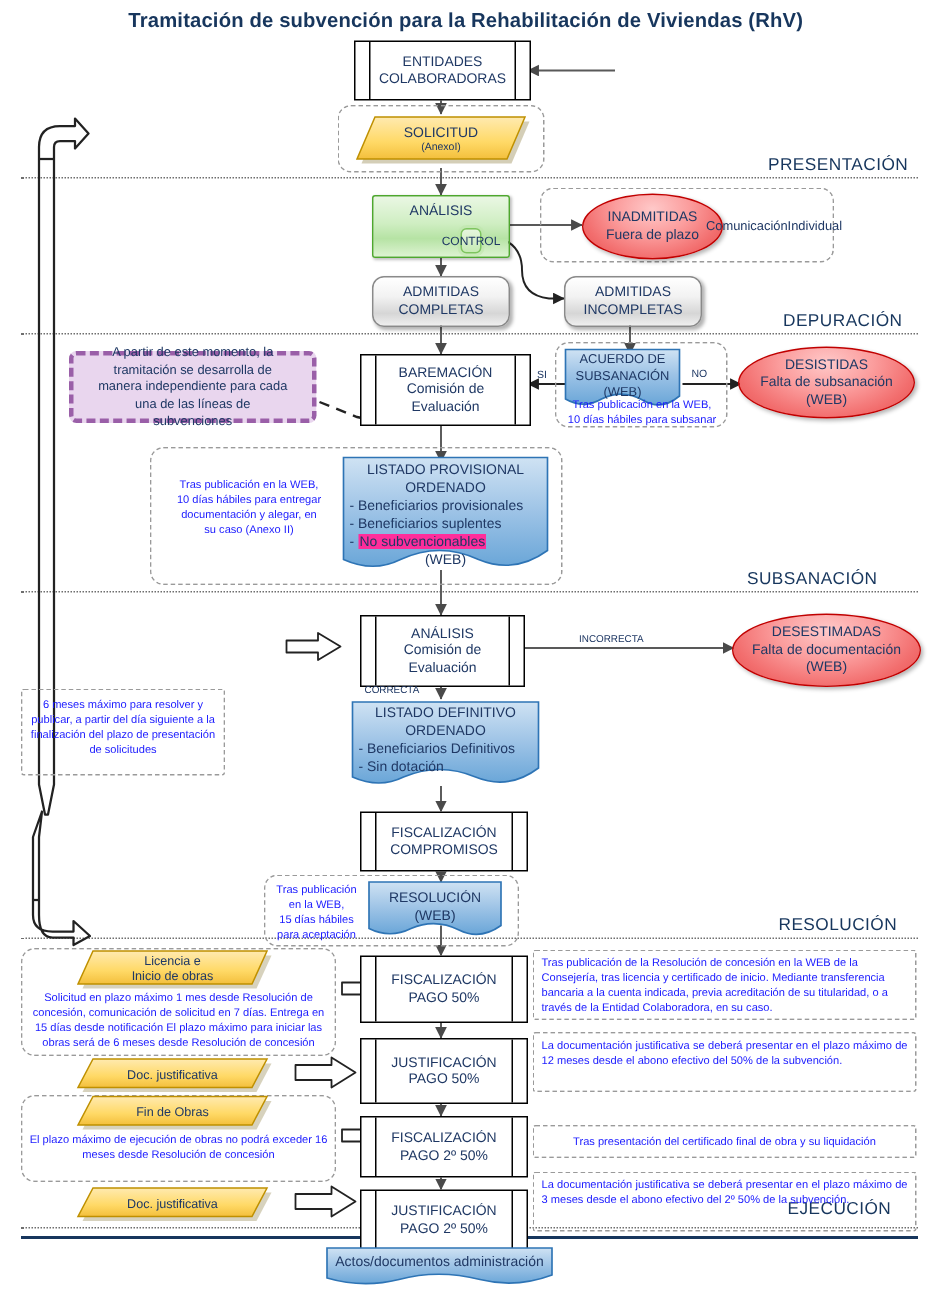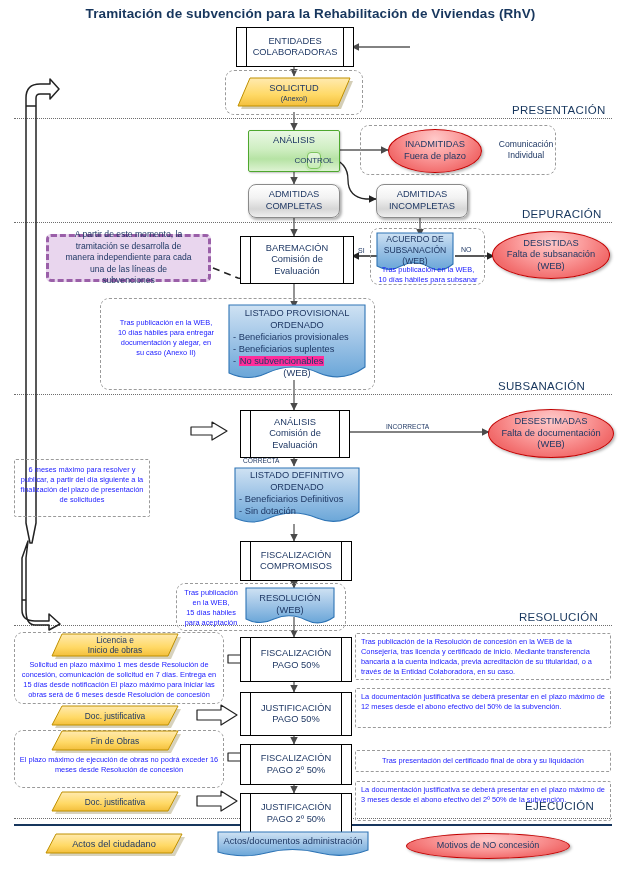--- a/index.html
+++ b/index.html
@@ -215,21 +215,21 @@
   <div class="abs greenbox" style="left:248px;top:130px;width:92px;height:42px;">
     <div class="t">ANÁLISIS</div>
     <div class="ctrl">CONTROL</div>
   </div>
 
   <div class="abs dashgrp" style="left:360px;top:125px;width:196px;height:50px;"></div>
   <div class="ell" style="left:388px;top:129px;width:92px;height:42px;">
     <span>INADMITIDAS</span>
     <span>Fuera de plazo</span>
   </div>
-  <div class="abs ctext" style="left:493px;top:134px;width:66px;height:32px;flex-direction:column;font-size:8.6px;color:#1f3864;line-height:1.25;">
+  <div class="abs ctext" style="left:483px;top:134px;width:66px;height:32px;flex-direction:row;font-size:8.6px;color:#1f3864;line-height:1.25;">
     <span>Comunicación</span>
     <span>Individual</span>
   </div>
 
   <div class="abs greybox" style="left:248px;top:184px;width:92px;height:34px;">
     <span>ADMITIDAS</span>
     <span>COMPLETAS</span>
   </div>
   <div class="abs greybox" style="left:376px;top:184px;width:92px;height:34px;">
     <span>ADMITIDAS</span>
@@ -522,50 +522,31 @@
   <div class="abs dashgrp sq" style="left:355px;top:688px;width:256px;height:40px;">
     <div class="bluenote just" style="padding:3px 5px;">La documentación justificativa se deberá presentar en el plazo máximo de 12 meses desde el abono efectivo del 50% de la subvención.</div>
   </div>
   <div class="abs dashgrp sq" style="left:355px;top:750px;width:256px;height:22px;">
     <div class="bluenote" style="padding:5px 5px;">Tras presentación del certificado final de obra y su liquidación</div>
   </div>
   <div class="abs dashgrp sq" style="left:355px;top:781px;width:256px;height:40px;">
     <div class="bluenote just" style="padding:3px 5px;">La documentación justificativa se deberá presentar en el plazo máximo de 3 meses desde el abono efectivo del 2º 50% de la subvención.</div>
   </div>
 
-  <div class="para" style="left:44px;top:833px;width:140px;height:22px;">
-    <svg viewBox="0 0 140 22" preserveAspectRatio="none">
-      <path d="M12,1 H138 L128,20 H2 Z" fill="#b0a57c" opacity="0.5" transform="translate(3,3)"></path>
-      <path d="M12,1 H138 L128,20 H2 Z" fill="url(#yg7)" stroke="#bf9000" stroke-width="1"></path>
-      <defs>
-          <linearGradient id="yg7" x1="0" y1="0" x2="0" y2="1">
-        <stop offset="0%" stop-color="#ffeab0"></stop>
-            <stop offset="60%" stop-color="#ffd966"></stop>
-            <stop offset="100%" stop-color="#f3bf3c"></stop>
-      </linearGradient>
-        </defs>
-    </svg>
-    <div class="ptxt legend-txt">
-      <span>Actos del ciudadano</span>
-    </div>
-  </div>
 
   <div class="docshape" style="left:216px;top:830px;width:154px;height:28px;">
     <svg viewBox="0 0 154 28" preserveAspectRatio="none">
       <path d="M2,2 H152 V20 Q128,29 104,23 Q76,16 50,23 Q26,29 2,22 Z" fill="url(#bg6)" stroke="#2e74b5" stroke-width="1.1"></path>
       <defs>
           <linearGradient id="bg6" x1="0" y1="0" x2="0" y2="1">
         <stop offset="0%" stop-color="#cfe2f3"></stop>
             <stop offset="50%" stop-color="#9dc3e6"></stop>
             <stop offset="100%" stop-color="#6aa6d8"></stop>
       </linearGradient>
         </defs>
     </svg>
     <div class="dtxt legend-txt" style="padding-bottom:6px;">
       <span>Actos/documentos administración</span>
     </div>
   </div>
 
-  <div class="ell legend-txt" style="left:406px;top:833px;width:162px;height:24px;">
-    <span>Motivos de NO concesión</span>
-  </div>
 
 </div>
 
 </body></html>

